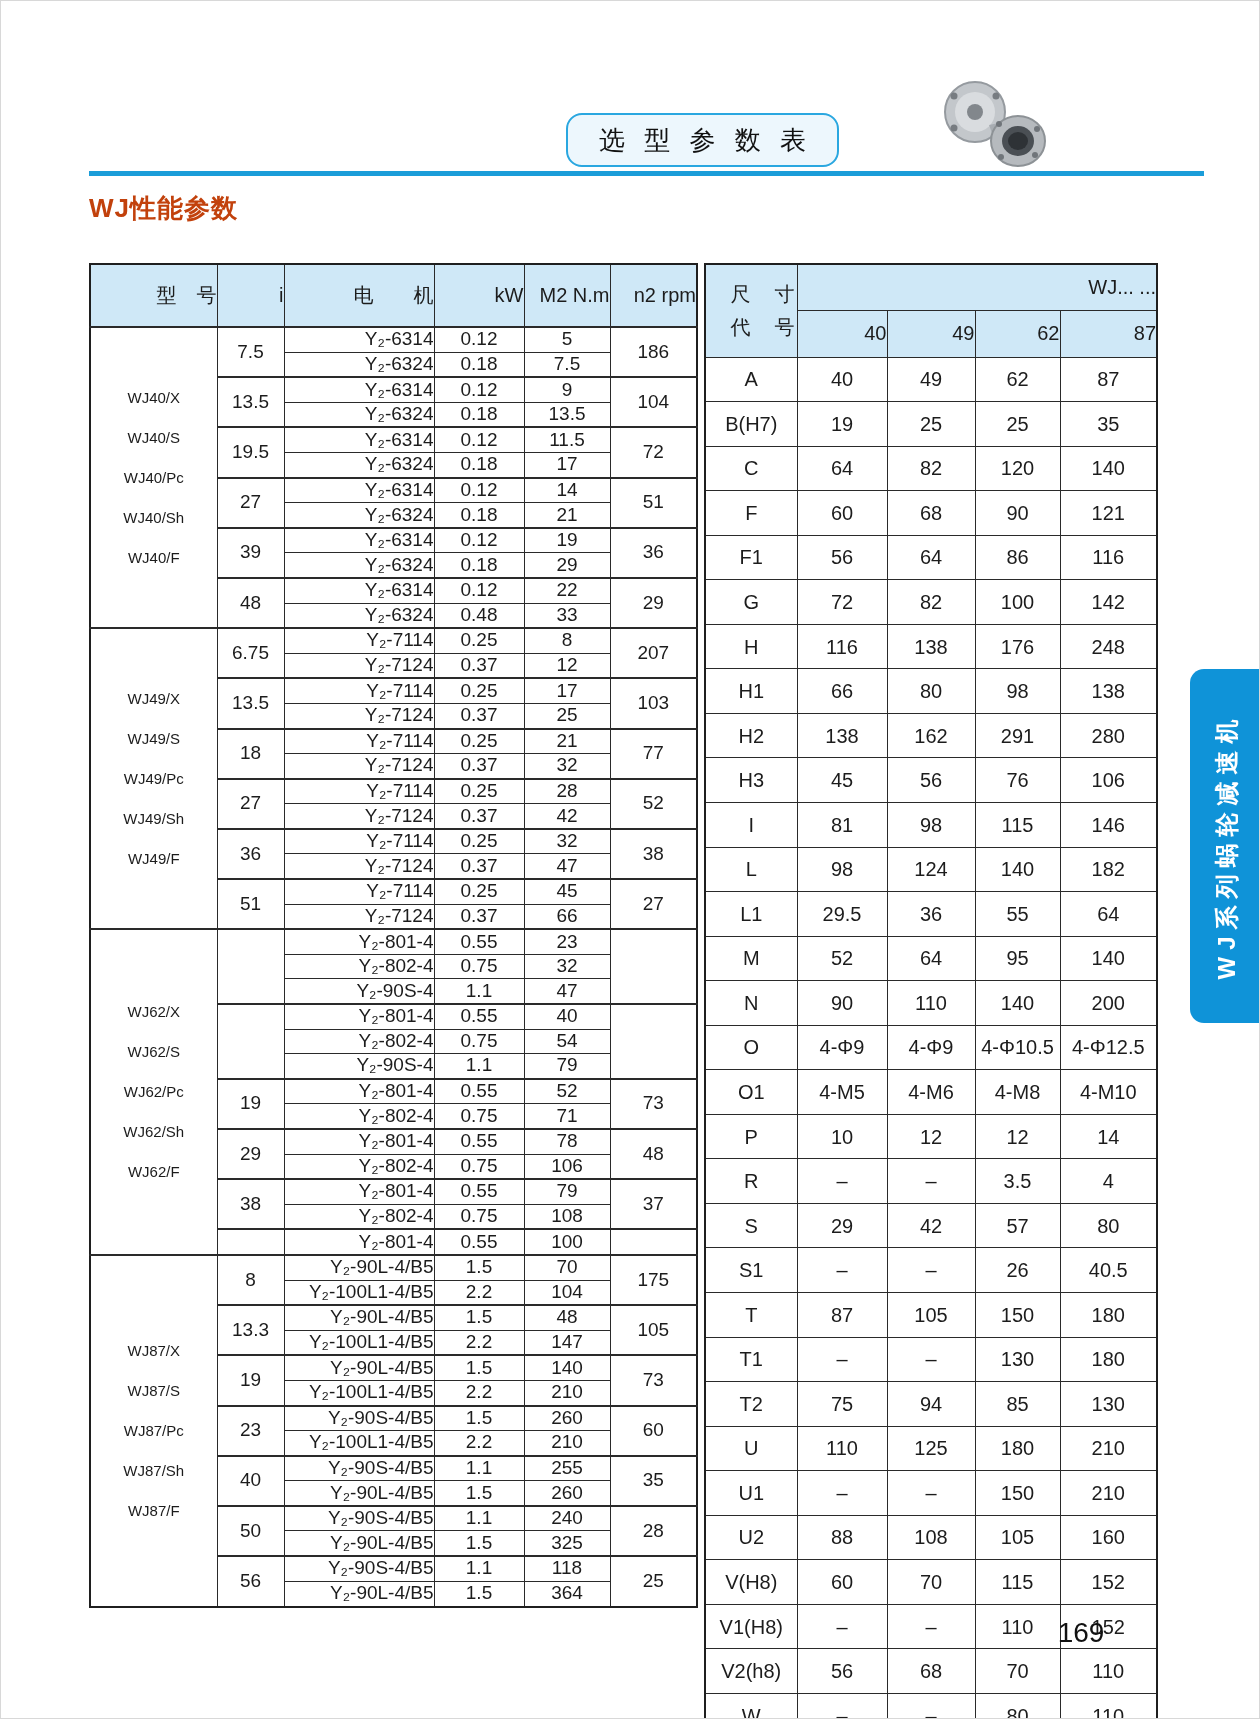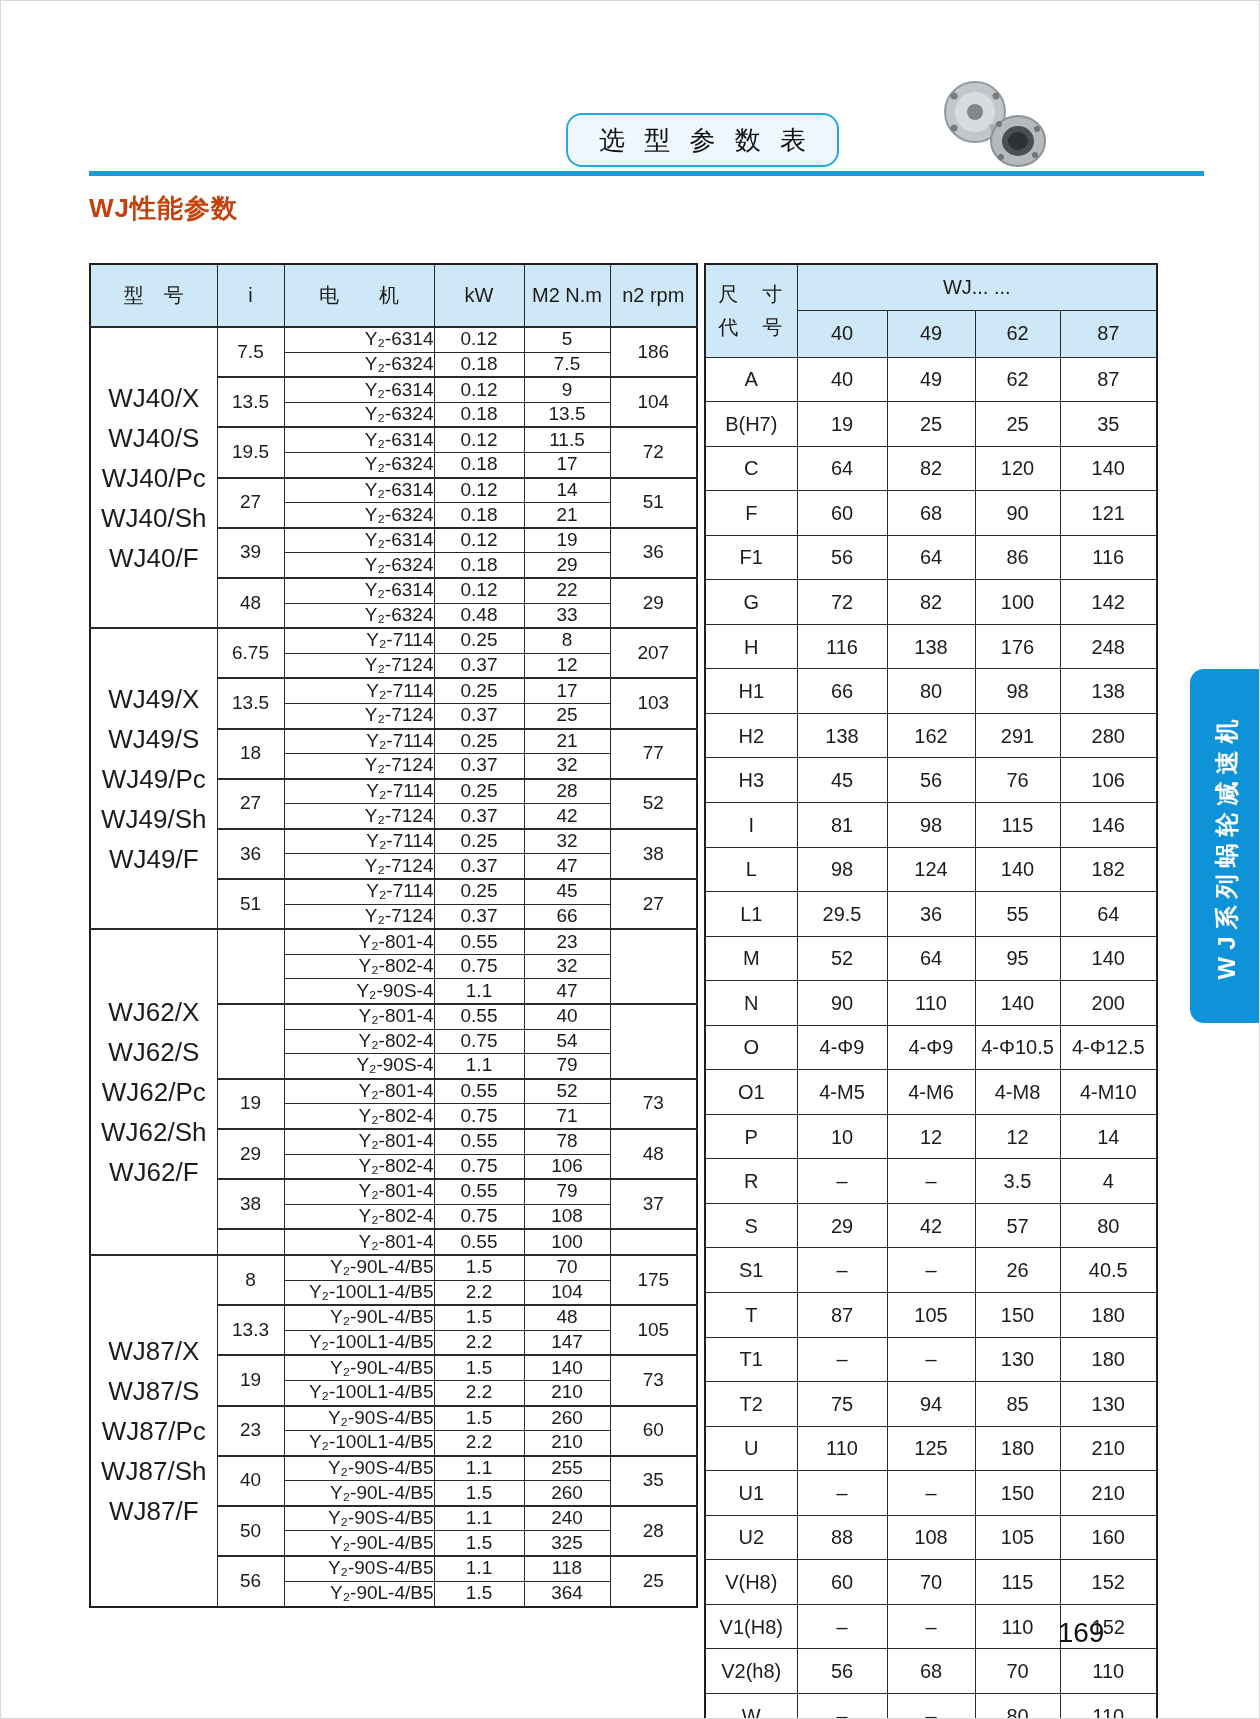--- a/index.html
+++ b/index.html
@@ -16,25 +16,25 @@
   .rule{position:absolute;left:88px;top:170px;width:1115px;height:5px;background:#1b9dd9}
   .section-title{position:absolute;left:88px;top:190px;font-size:26px;font-weight:bold;color:#c2410c;letter-spacing:1px}
 
   
   table{border-collapse:collapse;table-layout:fixed;color:#1c1c1c}
   th,td{overflow:hidden}
   .perf,.dims{position:absolute;top:262px}
   .perf{left:88px;width:607px;height:1345px;border:2.5px solid #1f1f1f}
   .dims{left:703px;width:452px;height:1570px;border:2.5px solid #1f1f1f}
 
-  .perf th,.dims th{background:#cfe8f7;border:1.5px solid #2a2a2a;font-weight:normal;font-size:20px;text-align:center}
+  .perf th,.dims th{background:#cfe8f7;border:1.5px solid #2a2a2a;font-weight:normal;font-size:20px;text-align:right}
   .perf td,.dims td{border:1.5px solid #2a2a2a;font-size:19px;text-align:center;padding:0;line-height:1.1}
   .perf thead tr{height:63px}
   .perf td.motor{text-align:right;padding-left:13px}
-  .perf td.model{font-size:26px;line-height:40px;white-space:pre-line}
+  .perf td.model{font-size:15px;line-height:40px;white-space:pre-line}
   .perf tr.block-start td{border-top-width:2px}
   .perf tr.group-start td{border-top-width:2.5px}
 
   .dims thead tr.r1{height:46px}
   .dims thead tr.r2{height:47px}
   .dims td{font-size:20px}
   .dims th .corner-line{line-height:33px;letter-spacing:2px}
 
   
   .side-tab{position:absolute;left:1189px;top:668px;width:71px;height:354px;background:#0f93d8;border-radius:14px 0 0 14px}

